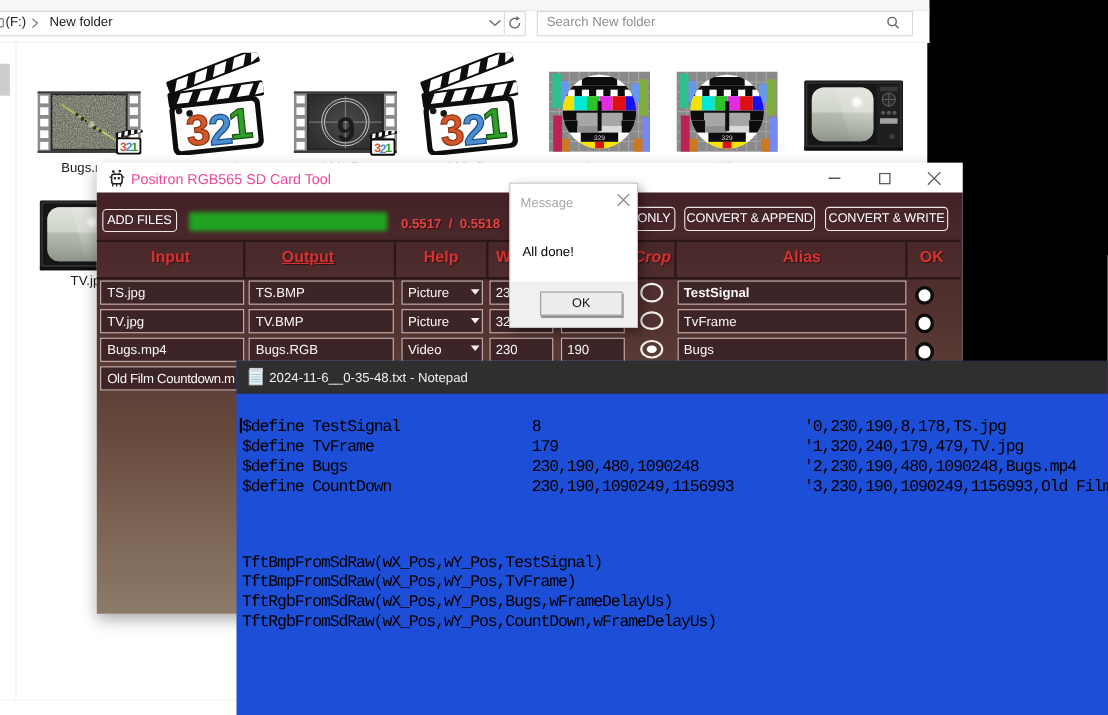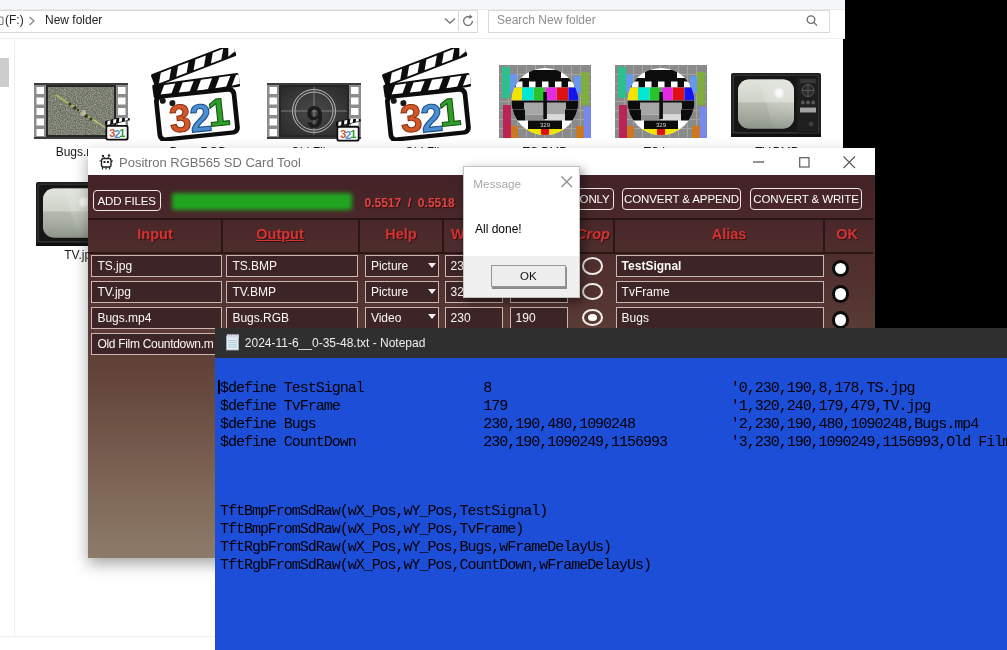--- a/index.html
+++ b/index.html
@@ -15,21 +15,21 @@
   #search-box{left:488px;top:0px;width:340px;height:21px;border:1px solid #d9d9d9;background:#fff;}
   .addr-txt{font-size:12px;color:#222;}
   #vline{left:14px;top:39px;width:1px;height:598px;background:#f0f0f0;}
   #hline{left:0px;top:636px;width:215px;height:1px;background:#f0f0f0;}
   #scrollthumb{left:0;top:58px;width:9px;height:29px;background:#cdcdcd;}
   .lbl{font-size:12px;color:#1b1b1b;text-align:center;white-space:nowrap;}
   
   #positron{left:88px;top:148px;width:787px;height:410px;background:#fff;
             box-shadow:0 6px 14px rgba(0,0,0,0.35);}
   #pos-title{left:0;top:0;width:787px;height:27px;background:#fff;}
-  #pos-title span{position:absolute;left:31px;top:7px;font-size:13px;color:#737373;}
+  #pos-title span{position:absolute;left:31px;top:7px;font-size:13px;color:#ec4899;}
   #pos-client{left:0;top:27px;width:787px;height:383px;
       background:linear-gradient(180deg,#432227 0%,#4a282a 12%,#543431 32%,#65473b 55%,#7b6354 78%,#8d7b6a 100%);}
   .wbtn{position:absolute;border:1.4px solid #efe8e6;border-radius:4px;color:#fff;
         font-size:11.5px;display:flex;align-items:center;justify-content:center;
         white-space:nowrap;letter-spacing:-0.1px;overflow:hidden;}
   #greenbar{left:84px;top:18px;width:180px;height:17px;background:#21a521;filter:blur(2.1px);border-radius:2px;}
   #frac{left:276.5px;top:21px;width:180px;font-size:12px;font-weight:bold;color:#e04343;
         text-shadow:1px 1px 1px rgba(40,0,0,0.6);}
   #phead{left:0;top:43px;width:785px;height:32px;border-top:2px solid #2a1613;border-bottom:2px solid #2a1613;}
   .hsep{position:absolute;top:0;width:2px;height:32px;background:#2a1613;}

